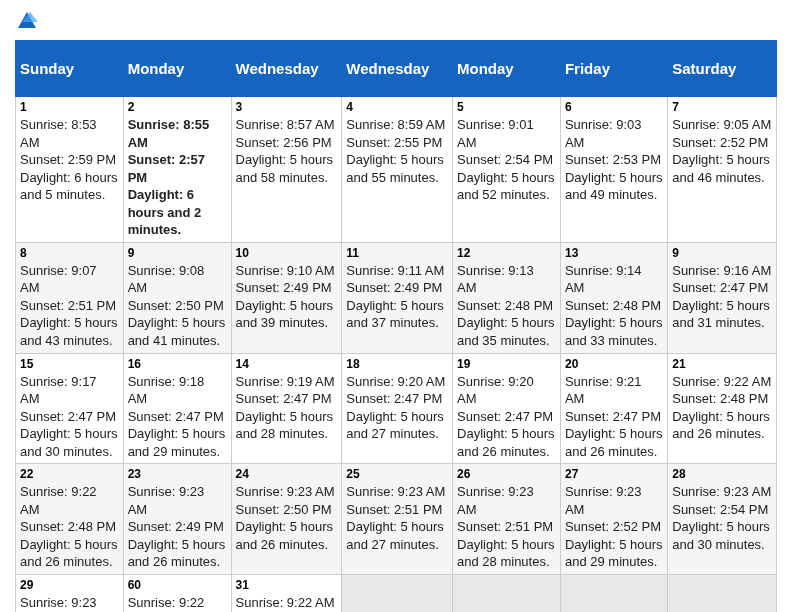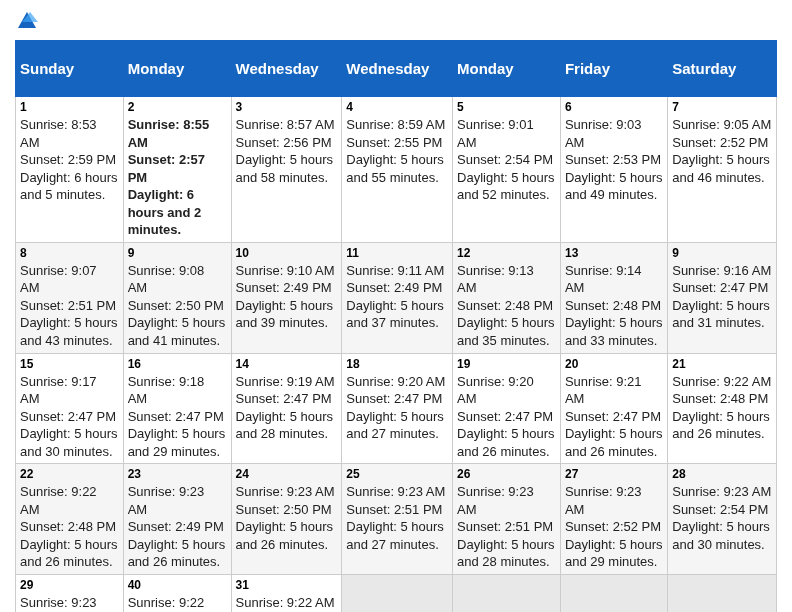--- a/index.html
+++ b/index.html
@@ -301,21 +301,21 @@
           </td>
         </tr>
         <tr>
           <td>
             <span class="day-num">29</span>
             <div class="day-info" style="white-space: pre-line;">Sunrise: 9:23 AM
 Sunset: 2:55 PM
 Daylight: 5 hours and 32 minutes.</div>
           </td>
           <td>
-            <span class="day-num">40</span>
+            <span class="day-num">60</span>
             <div class="day-info" style="white-space: pre-line;">Sunrise: 9:22 AM
 Sunset: 2:56 PM
 Daylight: 5 hours and 33 minutes.</div>
           </td>
           <td>
             <span class="day-num">31</span>
             <div class="day-info" style="white-space: pre-line;">Sunrise: 9:22 AM
 Sunset: 2:57 PM
 Daylight: 5 hours and 35 minutes.</div>
           </td>

